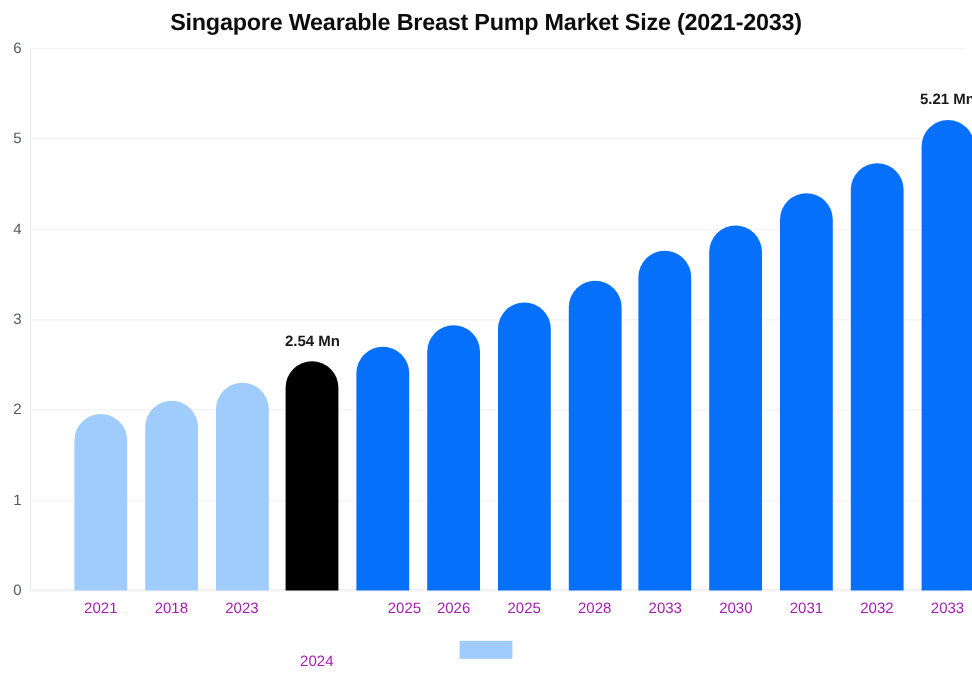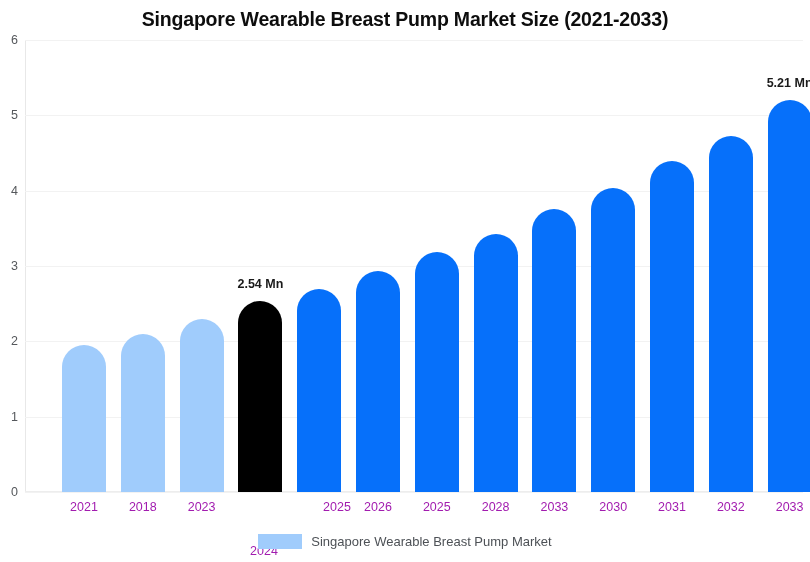--- a/index.html
+++ b/index.html
@@ -172,16 +172,15 @@
       <div class="xtick" style="left: 730.8px;">2032</div>
       <div class="xtick" style="left: 789.6px;">2033</div>
     </div>
   <div id="bar-annotations">
       <div class="bar-label" style="left: 260.4px; top: 276.653px;">2.54 Mn</div>
       <div class="bar-label" style="left: 789.6px; top: 75.5133px;">5.21 Mn</div>
     </div>
 
   <div class="legend">
     <span class="legend-swatch" style="background: rgb(160, 204, 252);"></span>
-    <span class="legend-label">Singapore Wearable Breast Pump Market</span>
   </div>
 
 </div>
 
 </body></html>

